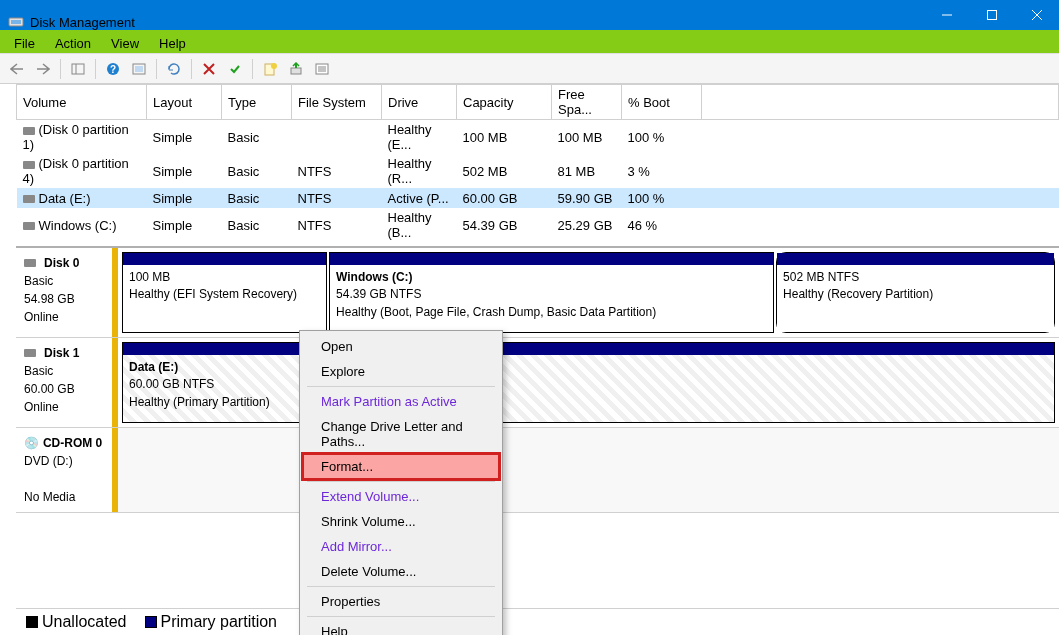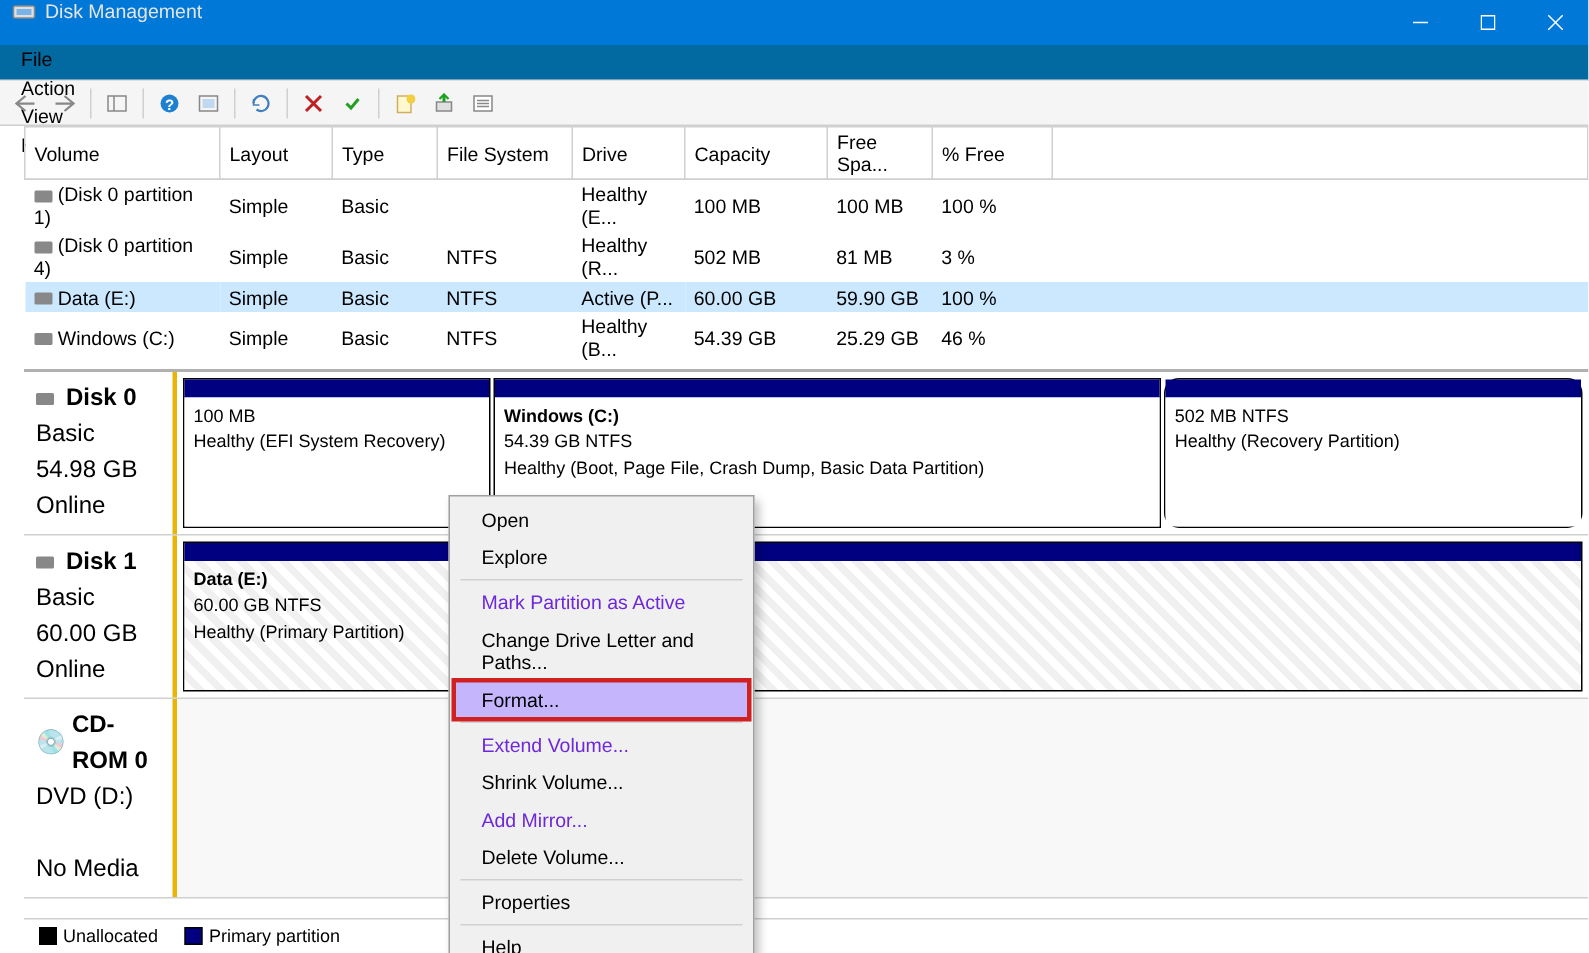--- a/index.html
+++ b/index.html
@@ -1,56 +1,56 @@
 <!DOCTYPE html>
 <html><head>
   <meta charset="utf-8">
   <style>
     * { box-sizing: border-box; margin: 0; padding: 0; font-family: "Segoe UI", Tahoma, sans-serif; }
     body { background: #fff; width: 1059px; height: 635px; overflow: hidden; font-size: 13px; color: #000; }
     
-    .titlebar { background: #0078d7; color: #e5e5e5; height: 30px; display: flex; align-items: flex-start; padding: 0 0 0 8px; }
+    .titlebar { background: #0078d7; color: #000000; height: 30px; display: flex; align-items: flex-end; padding: 0 0 0 8px; }
     .titlebar .app-icon { width: 16px; height: 16px; margin-right: 6px; display: inline-flex; align-items: center; justify-content: center; }
     .titlebar .title { font-size: 13px; flex: 1; }
     .win-controls { display: flex; height: 100%; }
     .win-btn { width: 45px; display: flex; align-items: center; justify-content: center; color: #fff; font-size: 11px; }
     
-    .menubar { background: #0369a1; height: 24px; display: flex; align-items: flex-start; padding: 0 4px; border-bottom: 1px solid #e0e0e0; flex-direction: column; }
+    .menubar { background: #84cc16; height: 24px; display: flex; align-items: flex-end; padding: 0 4px; border-bottom: 1px solid #e0e0e0; }
     .menu-item { padding: 2px 10px; font-size: 13px; cursor: default; }
     
     .toolbar { background: #f5f5f5; height: 30px; display: flex; align-items: center; padding: 0 6px; gap: 4px; border-bottom: 1px solid #d0d0d0; }
     .tool-btn { width: 22px; height: 22px; display: flex; align-items: center; justify-content: center; border: 1px solid transparent; }
     .tool-sep { width: 1px; height: 20px; background: #d0d0d0; margin: 0 2px; }
     
     .volume-table { width: 100%; border-collapse: collapse; }
     .volume-table th, .volume-table td { text-align: left; padding: 2px 6px; font-size: 13px; font-weight: normal; }
     .volume-table thead th { border: 1px solid #d0d0d0; background: #fff; height: 22px; }
     .volume-table tbody tr { height: 20px; }
     .volume-table tbody tr.selected { background: #cce8ff; }
     .disk-icn { display: inline-block; width: 12px; height: 8px; background: #888; border-radius: 1px; margin-right: 4px; vertical-align: middle; }
     
     .graphic-view { border-top: 2px solid #b0b0b0; margin-top: 4px; }
     .disk-row { display: flex; border-bottom: 1px solid #d0d0d0; min-height: 90px; }
-    .disk-label { width: 102px; padding: 6px 8px; border-right: 3px solid #eab308; font-size: 16px; line-height: 1.5; }
+    .disk-label { width: 102px; padding: 6px 8px; border-right: 6px solid #eab308; font-size: 12px; line-height: 1.5; }
     .disk-label .dname { display: flex; align-items: center; gap: 4px; font-weight: bold; }
     .disk-parts { flex: 1; padding: 4px; display: flex; gap: 2px; }
     .part-block { border: 1px solid #000; display: flex; flex-direction: column; position: relative; }
     .part-header { height: 12px; background: #000080; }
     .part-body { padding: 4px 6px; font-size: 12px; line-height: 1.45; background: #fff; flex: 1; }
     .part-body.hatched { background: repeating-linear-gradient(45deg, #fff, #fff 5px, #f0f0f0 5px, #f0f0f0 10px); }
     .part-body .pt { font-weight: bold; }
     
-    .legend { padding: 4px 10px; font-size: 12px; display: flex; gap: 18px; border-top: 1px solid #d0d0d0; }
+    .legend { padding: 4px 10px; font-size: 16px; display: flex; gap: 18px; border-top: 1px solid #d0d0d0; }
     .legend-item { display: flex; align-items: center; gap: 4px; }
     .leg-box { width: 12px; height: 12px; border: 1px solid #000; }
     
     .context-menu { position: absolute; left: 299px; top: 330px; width: 204px; background: #f0f0f0; border: 1px solid #a0a0a0; box-shadow: 3px 3px 6px rgba(0,0,0,.25); padding: 3px; z-index: 100; }
     .ctx-item { padding: 5px 12px 5px 18px; font-size: 13px; cursor: default; }
     .ctx-item.disabled { color: #6d28d9; }
-    .ctx-item.highlighted { background: #c4b5fd; outline: 3px solid #d02020; outline-offset: -1px; }
+    .ctx-item.highlighted { background: #fca5a5; outline: 3px solid #d02020; outline-offset: -1px; }
     .ctx-sep { height: 1px; background: #d0d0d0; margin: 2px 4px; }
     
     .main-wrap { height: 551px; display: flex; flex-direction: column; padding-left: 16px; }
     .vol-tbl-wrap { flex-shrink: 0; }
     .graph-wrap { flex: 1; overflow: hidden; }
   </style>
 </head>
 <body>
 
 <div class="titlebar">
@@ -177,21 +177,21 @@
         </colgroup>
       <thead>
           <tr>
         <th>Volume</th>
         <th>Layout</th>
         <th>Type</th>
         <th>File System</th>
         <th>Drive</th>
         <th>Capacity</th>
         <th>Free Spa...</th>
-        <th>% Free</th>
+        <th>% Boot</th>
         <th></th>
       </tr>
         </thead>
       <tbody id="vol-body">
           <tr>
             <td><span class="disk-icn"></span>(Disk 0 partition 1)</td>
             <td>Simple</td>
             <td>Basic</td>
             <td></td>
             <td>Healthy (E...</td>

